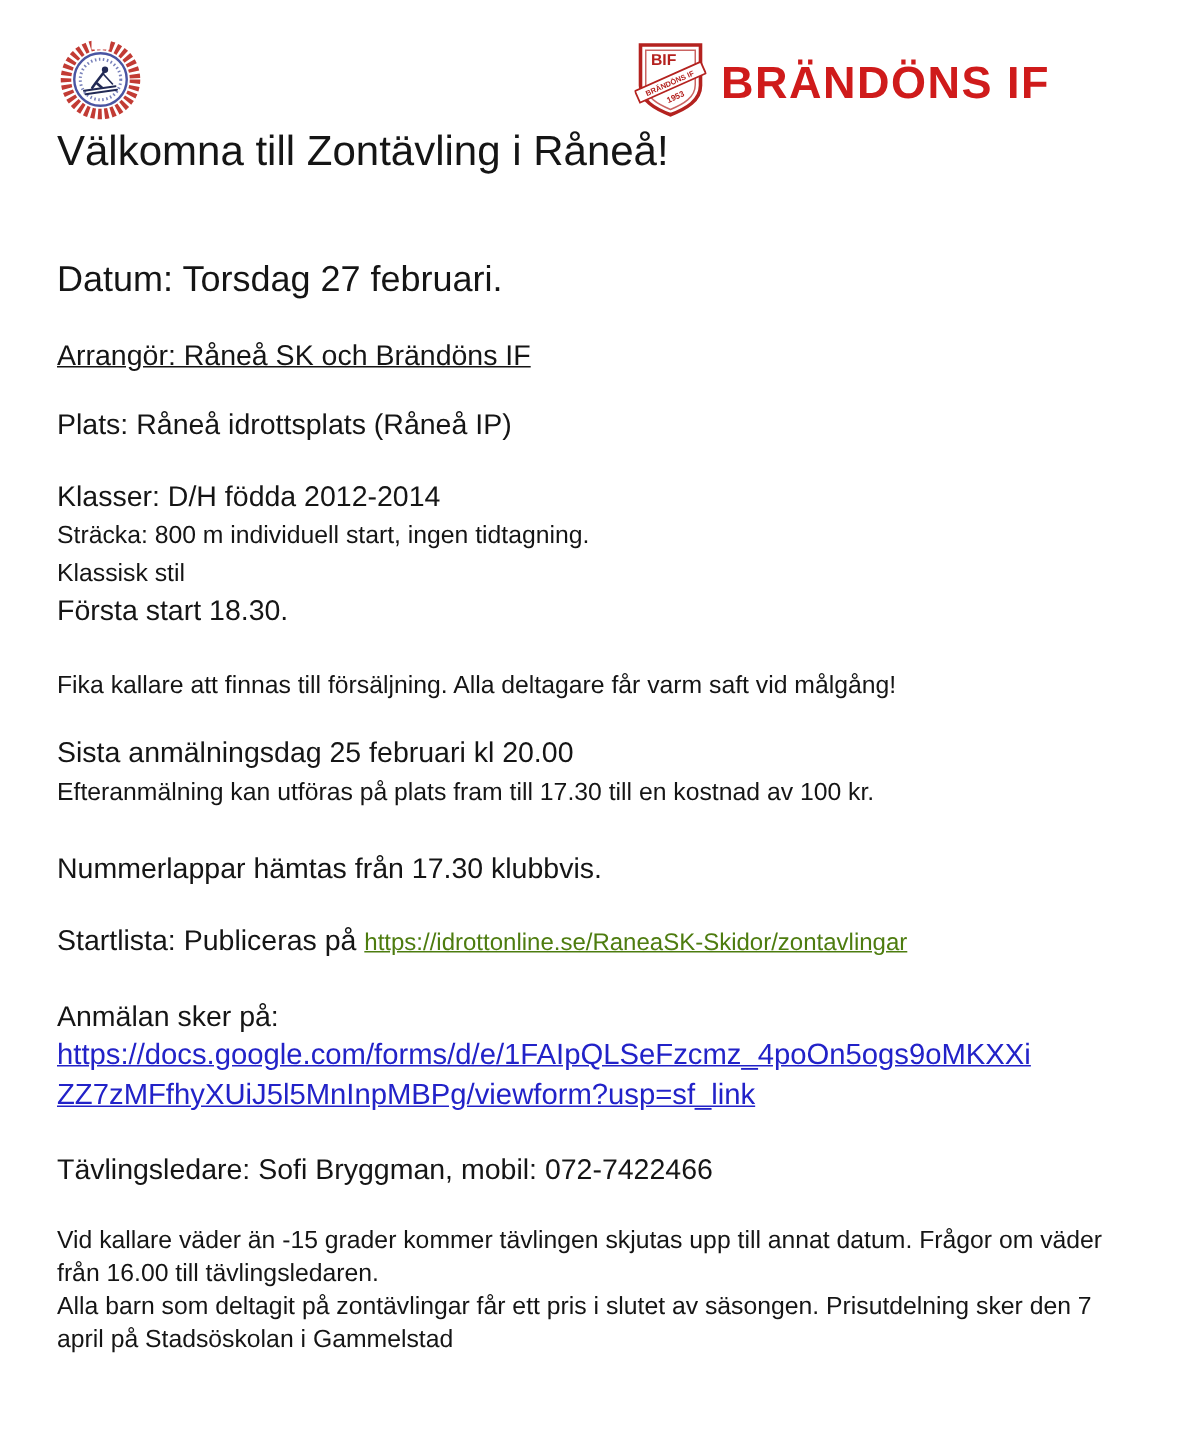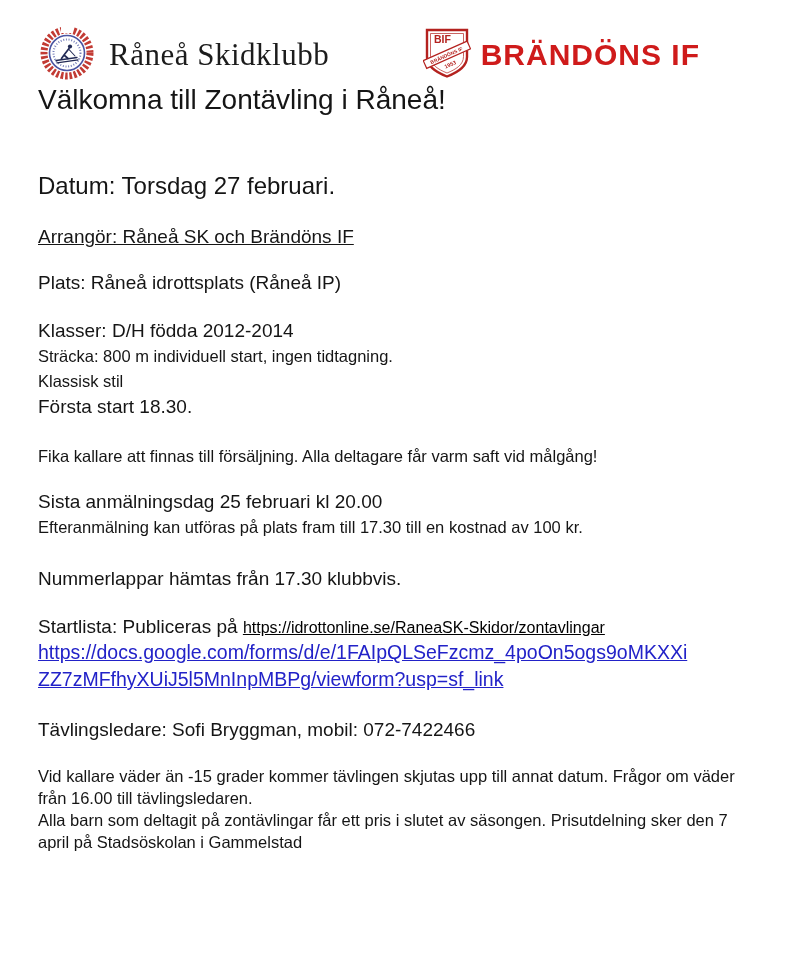--- a/index.html
+++ b/index.html
@@ -29,21 +29,21 @@
   .title{font-size:28px;}
   .datum{margin-top:56px;font-size:24px;}
   .md{font-size:19px;line-height:22px;}
   .sm{font-size:16.5px;line-height:21px;}
   .mt-lg{margin-top:30px;}
   .mt-md{margin-top:24px;}
   .mt-sm{margin-top:4px;}
   .mt-fika{margin-top:28px;}
 
   a.plain-link{
-    color:#000000;
+    color:#4d7c0f;
     font-size:16px;
   }
   a.blue-link{
     color:#2222c8;text-decoration:underline;
     font-size:19.5px;line-height:27px;
   }
   a.blue-link span{display:block;}
 
   .footer-par{margin-top:24px;max-width:742px;}
   .footer-par p{line-height:22px;}
@@ -61,21 +61,20 @@
           <rect x="23" y="0" width="12" height="7" fill="#ffffff"></rect>
           <circle cx="29" cy="27" r="17.5" fill="#ffffff" stroke="#4a55a2" stroke-width="1.6"></circle>
           <circle cx="29" cy="27" r="13.5" fill="none" stroke="#4a55a2" stroke-width="2" stroke-dasharray="1 1.7" opacity="0.75"></circle>
           <circle cx="29" cy="27" r="10.5" fill="#ffffff"></circle>
           <circle cx="32" cy="20.5" r="2.1" fill="#222a55"></circle>
           <path d="M31 22.5 L26 29 L23.5 32.5 M26 29 L30 32.5" fill="none" stroke="#222a55" stroke-width="1.7" stroke-linecap="round"></path>
           <path d="M31 23.5 L37 30" fill="none" stroke="#222a55" stroke-width="1.1" stroke-linecap="round"></path>
           <path d="M18 34.5 L39 31.5 M19 36.8 L40 33.8" fill="none" stroke="#222a55" stroke-width="1.3" stroke-linecap="round"></path>
         </svg>
       </span>
-      <span class="club-name">Råneå Skidklubb</span>
     </div>
 
     <div class="brand-right">
       <span>
         <svg width="48" height="52" viewBox="0 0 48 52">
           <path d="M4 3 h40 v27 c0 10 -9.5 15.5 -20 19.5 C13.5 45.5 4 40 4 30 Z" fill="#ffffff" stroke="#b4221f" stroke-width="2.4"></path>
           <path d="M7.5 6.5 h33 v23 c0 8.5 -8 13 -16.5 16.5 C15.5 42.5 7.5 38 7.5 29.5 Z" fill="none" stroke="#b4221f" stroke-width="1" opacity="0.7"></path>
           <text x="11" y="16" font-family="Liberation Sans, sans-serif" font-size="10.5" font-weight="700" fill="#b4221f">BIF</text>
           <g transform="rotate(-24 24 28)">
             <rect x="0" y="23.5" width="48" height="8.5" fill="#ffffff" stroke="#b4221f" stroke-width="1.2"></rect>
@@ -105,20 +104,21 @@
 
   <p class="md mt-md">Sista anmälningsdag 25 februari kl 20.00</p>
   <p class="sm mt-sm">Efteranmälning kan utföras på plats fram till 17.30 till en kostnad av 100 kr.</p>
 
   <p class="md mt-lg">Nummerlappar hämtas från 17.30 klubbvis.</p>
 
   <p class="md" style="margin-top:26px;">
     <span>Startlista: Publiceras på </span><a class="plain-link" href="#">https://idrottonline.se/RaneaSK-Skidor/zontavlingar</a>
   </p>
 
+  <p class="md" style="margin-top:28px;">Anmälan sker på:</p>
   <a class="blue-link" href="#"><span>https://docs.google.com/forms/d/e/1FAIpQLSeFzcmz_4poOn5ogs9oMKXXi</span><span>ZZ7zMFfhyXUiJ5l5MnInpMBPg/viewform?usp=sf_link</span></a>
 
   <p class="md" style="margin-top:26px;">Tävlingsledare: Sofi Bryggman, mobil: 072-7422466</p>
 
   <div class="footer-par">
     <p class="sm">Vid kallare väder än -15 grader kommer tävlingen skjutas upp till annat datum. Frågor om väder från 16.00 till tävlingsledaren.</p>
     <p class="sm">Alla barn som deltagit på zontävlingar får ett pris i slutet av säsongen. Prisutdelning sker den 7 april på Stadsöskolan i Gammelstad</p>
   </div>
 
 </div>

